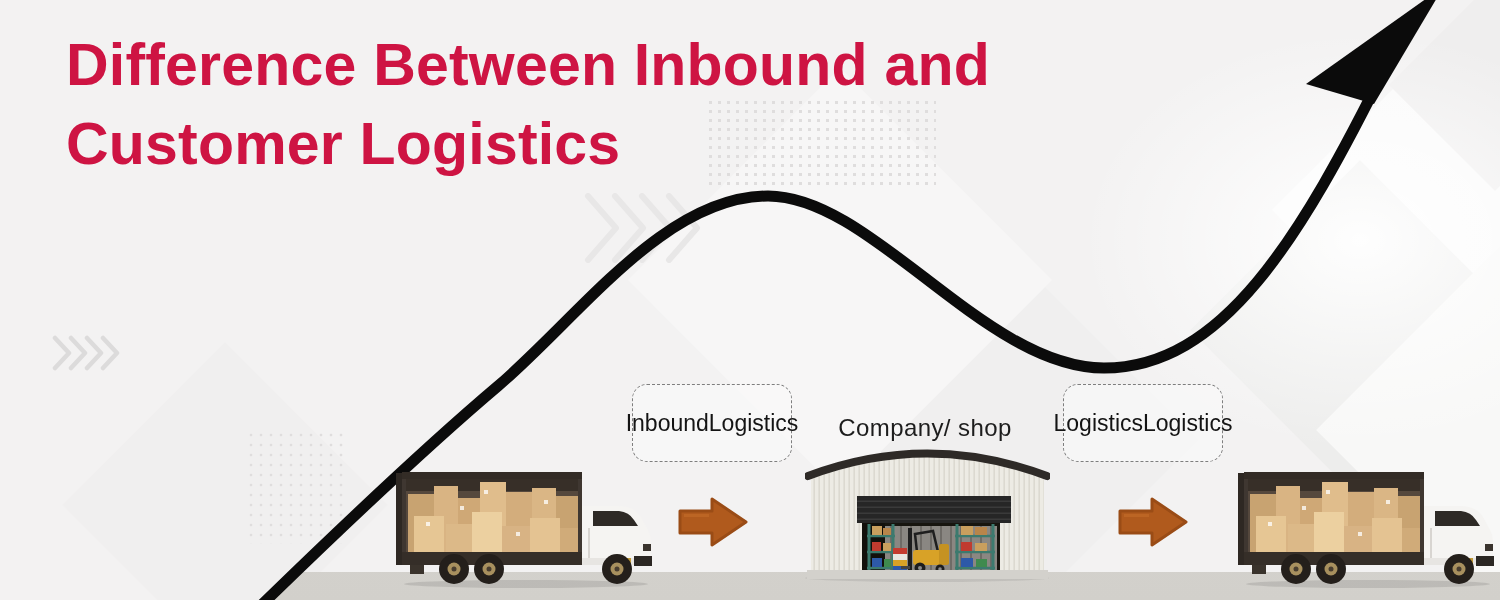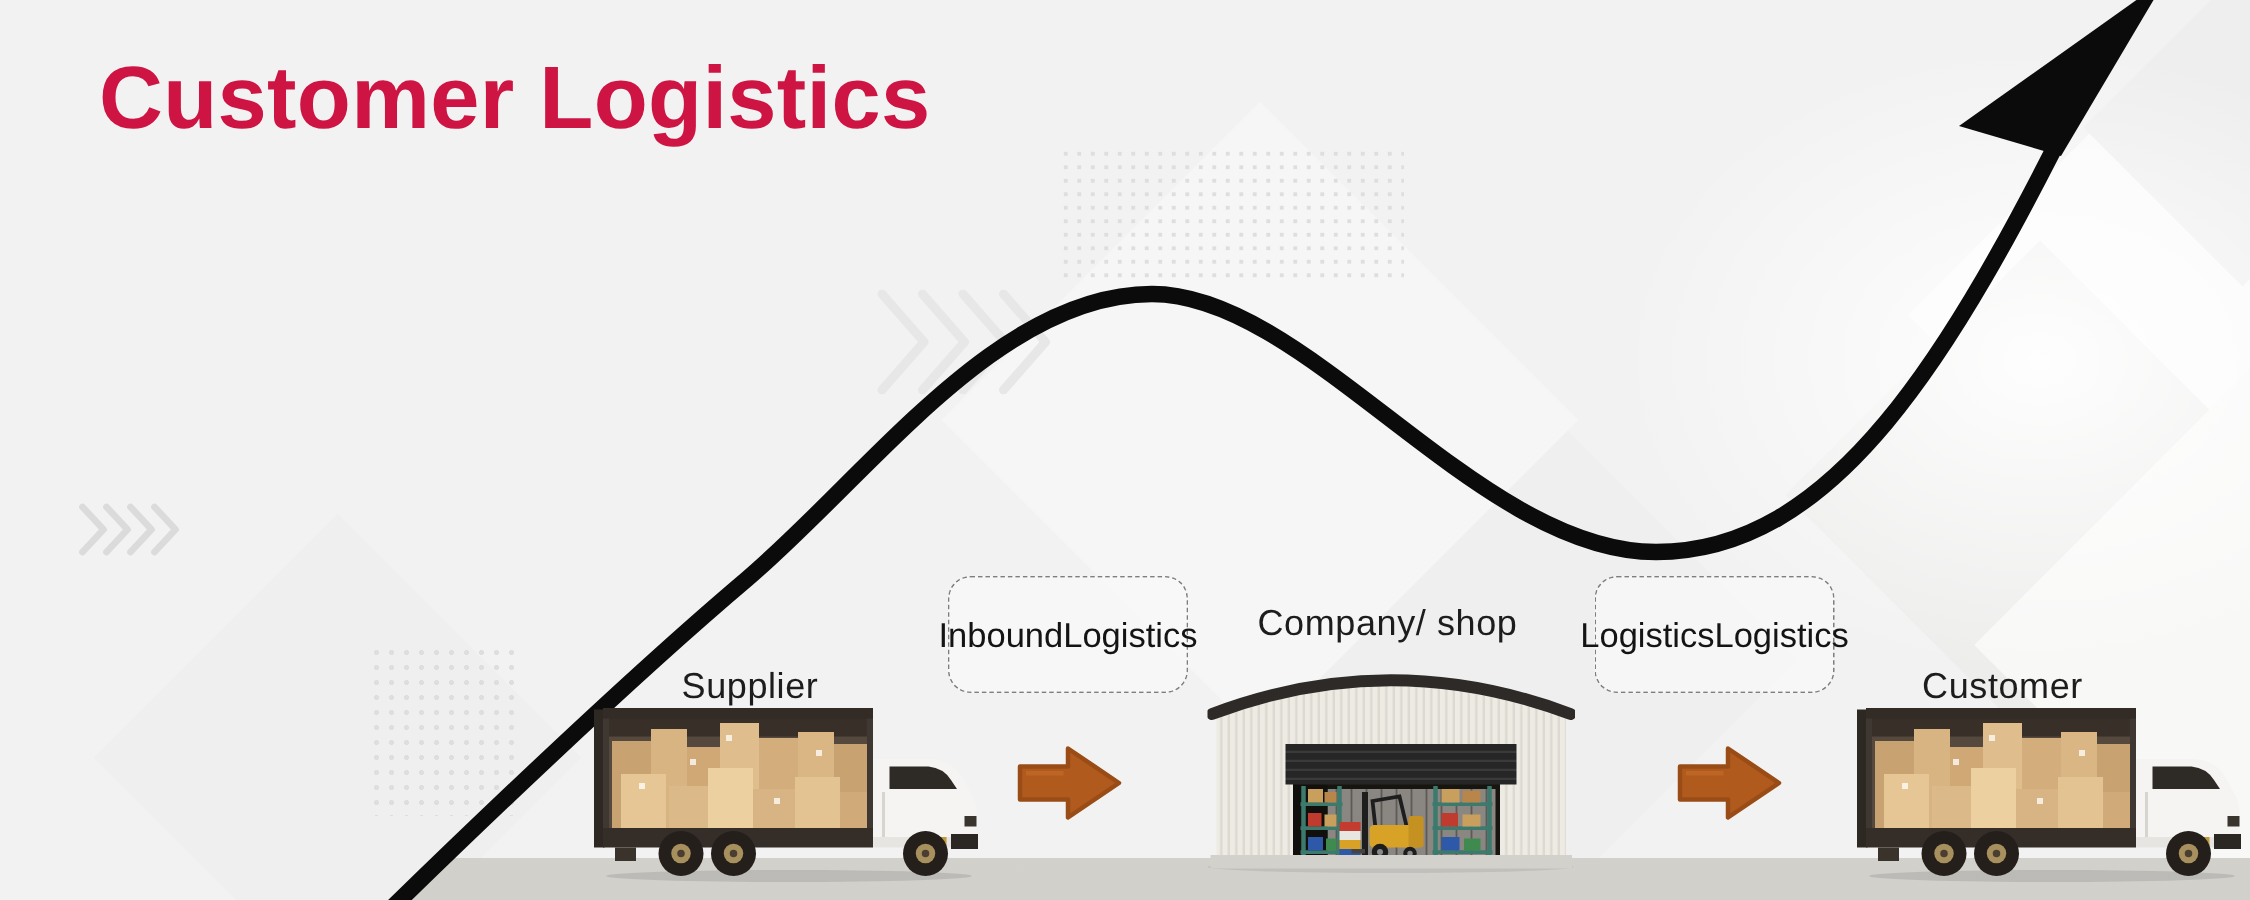--- a/index.html
+++ b/index.html
@@ -35,21 +35,21 @@
     position:absolute;left:66px;top:26px;width:1200px;
     font-size:59px;font-weight:800;letter-spacing:0.2px;
     line-height:79px;color:#ce1443;
   }
   
   .scene-label{
     position:absolute;width:220px;text-align:center;
     font-size:24px;font-weight:500;color:#1d1d1d;letter-spacing:0.4px;
   }
   #label-supplier{left:390px;top:444px;}
-  #label-company{left:815px;top:402px;}
+  #label-company{left:815px;top:414px;}
   #label-customer{left:1225px;top:444px;}
   
   .dash-box{
     position:absolute;width:158px;height:76px;
     border:1.6px dashed #7e7e7e;border-radius:15px;
     background:rgba(250,250,250,0.6);
     display:flex;flex-direction:row;align-items:center;justify-content:center;
     font-size:23px;line-height:30px;font-weight:500;color:#141414;text-align:center;
   }
   #box-inbound{left:632px;top:384px;}
@@ -97,20 +97,21 @@
   </svg>
 
   <div id="ground"></div>
 
   <svg id="swoosh" width="1500" height="600" viewBox="0 0 1500 600">
     <path d="M 242 624 C 330 538 420 452 498 386 C 580 316 665 196 768 196 C 872 196 985 368 1104 368 C 1222 368 1300 240 1388 62" fill="none" stroke="#0b0b0b" stroke-width="11"></path>
     <polygon points="1306,84 1444,-14 1374,104" fill="#0b0b0b"></polygon>
   </svg>
 
   <div id="title">
+    <div>Difference Between Inbound and</div>
     <div>Customer Logistics</div>
   </div>
 
   <svg class="art" id="truck-supplier" width="262" height="124" viewBox="0 0 262 124">
     <defs>
       <symbol id="truck-art" viewBox="0 0 262 124">
         <ellipse cx="130" cy="118" rx="122" ry="4" fill="rgba(0,0,0,0.10)"></ellipse>
 
         <rect x="0" y="7" width="7" height="92" fill="#2e2823"></rect>
 
@@ -269,23 +270,21 @@
 
   <svg class="art" id="flow-arrow-1" width="74" height="56" viewBox="0 0 74 56">
     <path d="M4 17 L36 17 L36 5 L70 28 L36 51 L36 39 L4 39 Z" fill="#b05a1d" stroke="#9a4c16" stroke-width="3" stroke-linejoin="round"></path>
     <path d="M8 20 L33 20 L33 23 L8 23 Z" fill="#c26a28" opacity="0.7"></path>
   </svg>
   <svg class="art" id="flow-arrow-2" width="74" height="56" viewBox="0 0 74 56">
     <path d="M4 17 L36 17 L36 5 L70 28 L36 51 L36 39 L4 39 Z" fill="#b05a1d" stroke="#9a4c16" stroke-width="3" stroke-linejoin="round"></path>
     <path d="M8 20 L33 20 L33 23 L8 23 Z" fill="#c26a28" opacity="0.7"></path>
   </svg>
 
-  <div class="scene-label" id="label-supplier">Supplier</div>
   <div class="scene-label" id="label-company">Company/ shop</div>
-  <div class="scene-label" id="label-customer">Customer</div>
 
   <div class="dash-box" id="box-inbound">
     <div>Inbound</div>
     <div>Logistics</div>
   </div>
   <div class="dash-box" id="box-outbound">
     <div>Logistics</div>
     <div>Logistics</div>
   </div>
 

